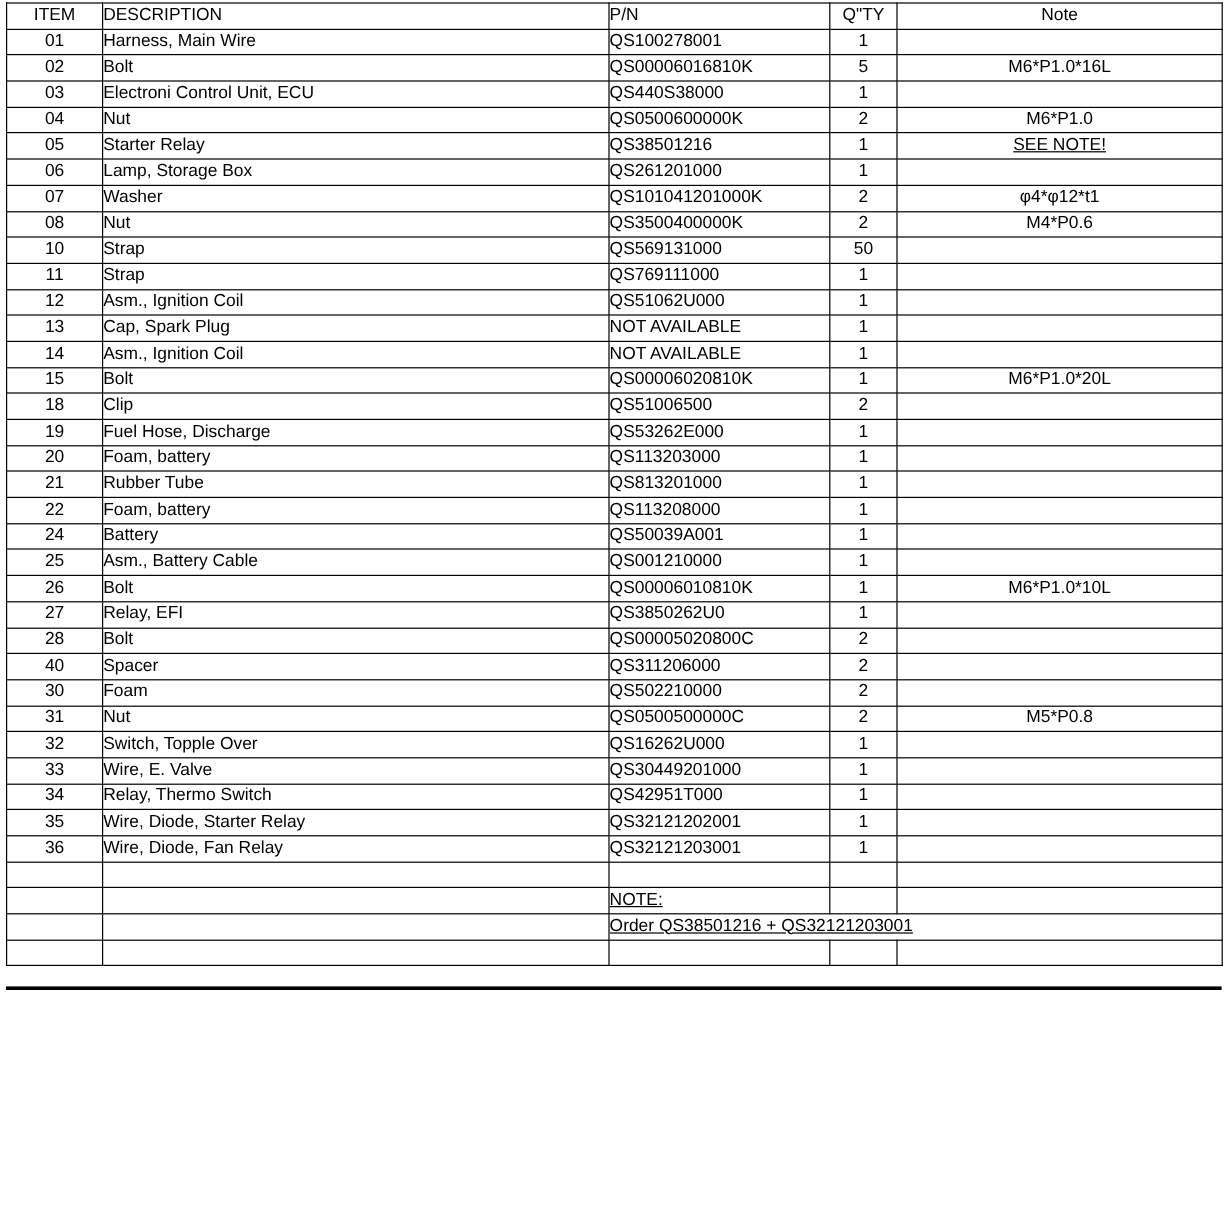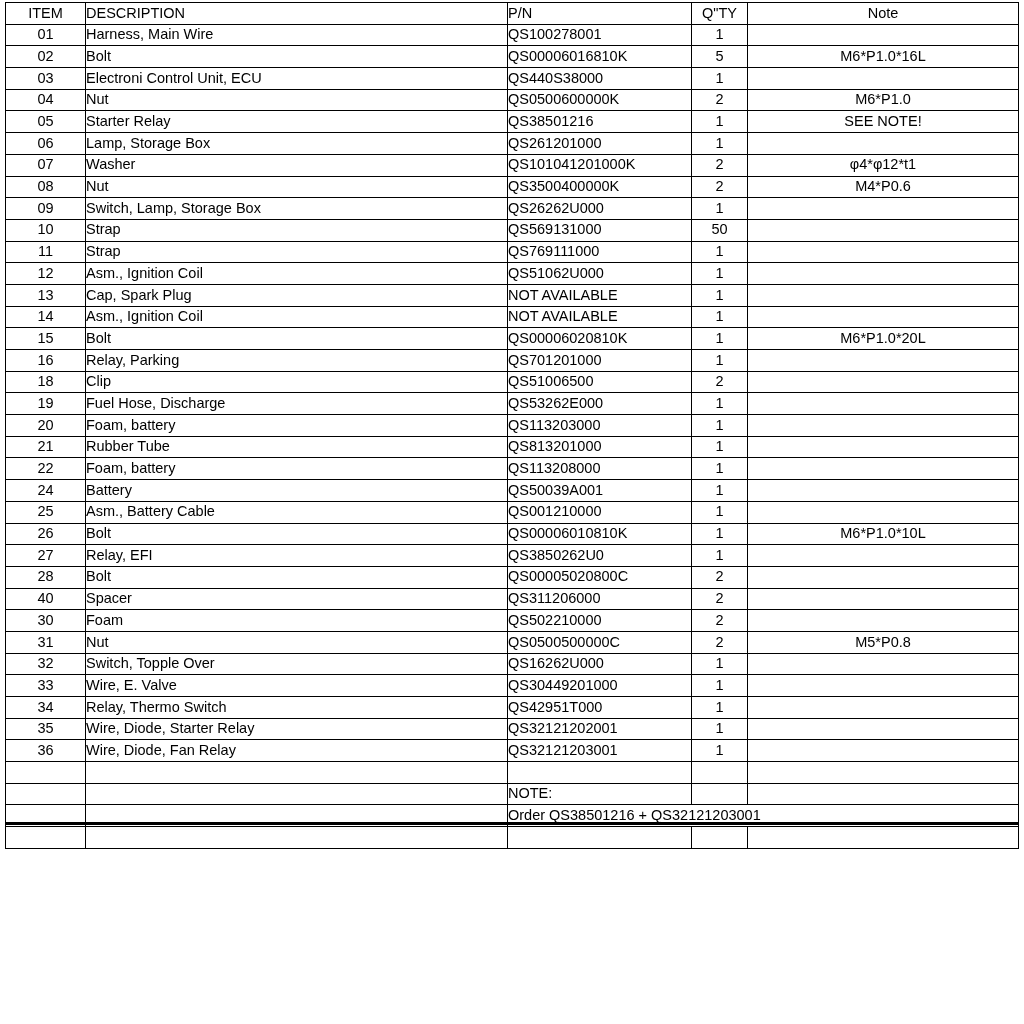--- a/index.html
+++ b/index.html
@@ -49,21 +49,21 @@
     white-space: nowrap;
     overflow: hidden;
   }
 
   
   .al { text-align: left; padding-left: 4px; }
   .ac { text-align: center; }
 
   thead th { font-size: 14.5px; }
 
-  .bold { font-weight: bold; }
+  .bold { font-weight: bold; text-decoration: underline; }
 
   
   #bottom-rule {
     position: absolute;
     left: 5px;
     top: 822px;
     width: 1013px;
     height: 3px;
     background: #000000;
   }
@@ -141,27 +141,20 @@
           <td class="ac">φ4*φ12*t1</td>
         </tr>
         <tr>
           <td class="ac">08</td>
           <td class="al">Nut</td>
           <td class="al">QS3500400000K</td>
           <td class="ac">2</td>
           <td class="ac">M4*P0.6</td>
         </tr>
         <tr>
-          <td class="ac">09</td>
-          <td class="al">Switch, Lamp, Storage Box</td>
-          <td class="al">QS26262U000</td>
-          <td class="ac">1</td>
-          <td class="ac"></td>
-        </tr>
-        <tr>
           <td class="ac">10</td>
           <td class="al">Strap</td>
           <td class="al">QS569131000</td>
           <td class="ac">50</td>
           <td class="ac"></td>
         </tr>
         <tr>
           <td class="ac">11</td>
           <td class="al">Strap</td>
           <td class="al">QS769111000</td>
@@ -190,27 +183,20 @@
           <td class="ac"></td>
         </tr>
         <tr>
           <td class="ac">15</td>
           <td class="al">Bolt</td>
           <td class="al">QS00006020810K</td>
           <td class="ac">1</td>
           <td class="ac">M6*P1.0*20L</td>
         </tr>
         <tr>
-          <td class="ac">16</td>
-          <td class="al">Relay, Parking</td>
-          <td class="al">QS701201000</td>
-          <td class="ac">1</td>
-          <td class="ac"></td>
-        </tr>
-        <tr>
           <td class="ac">18</td>
           <td class="al">Clip</td>
           <td class="al">QS51006500</td>
           <td class="ac">2</td>
           <td class="ac"></td>
         </tr>
         <tr>
           <td class="ac">19</td>
           <td class="al">Fuel Hose, Discharge</td>
           <td class="al">QS53262E000</td>

